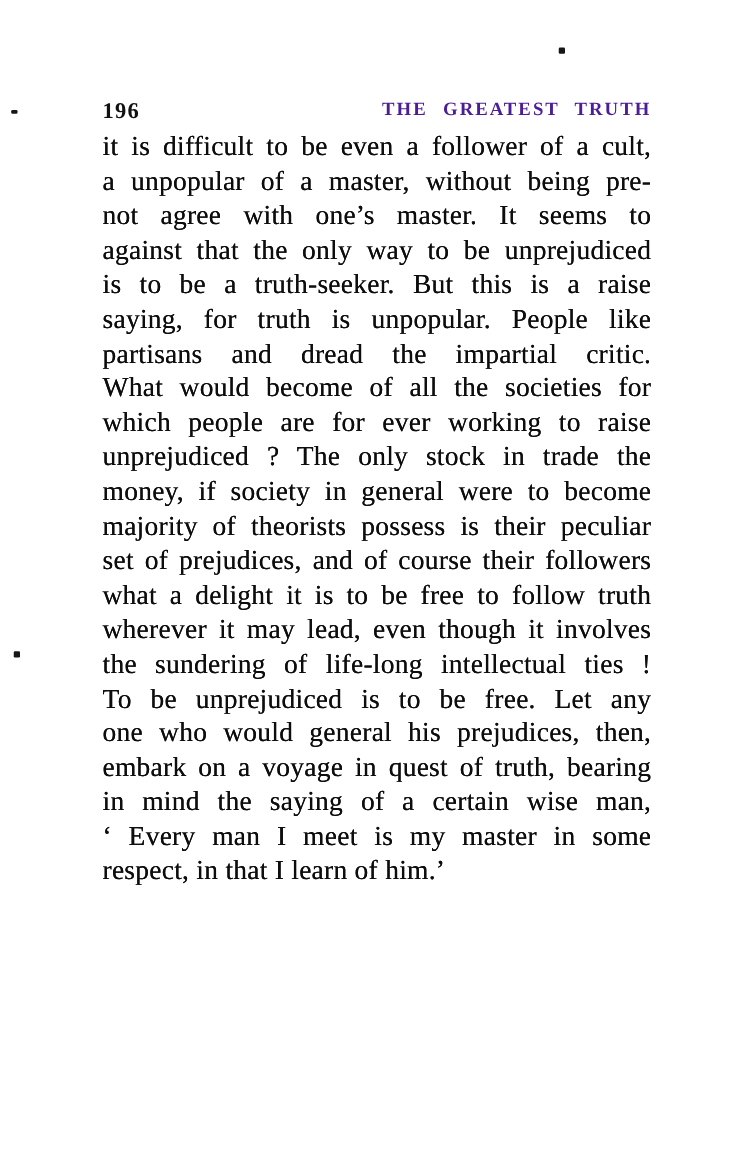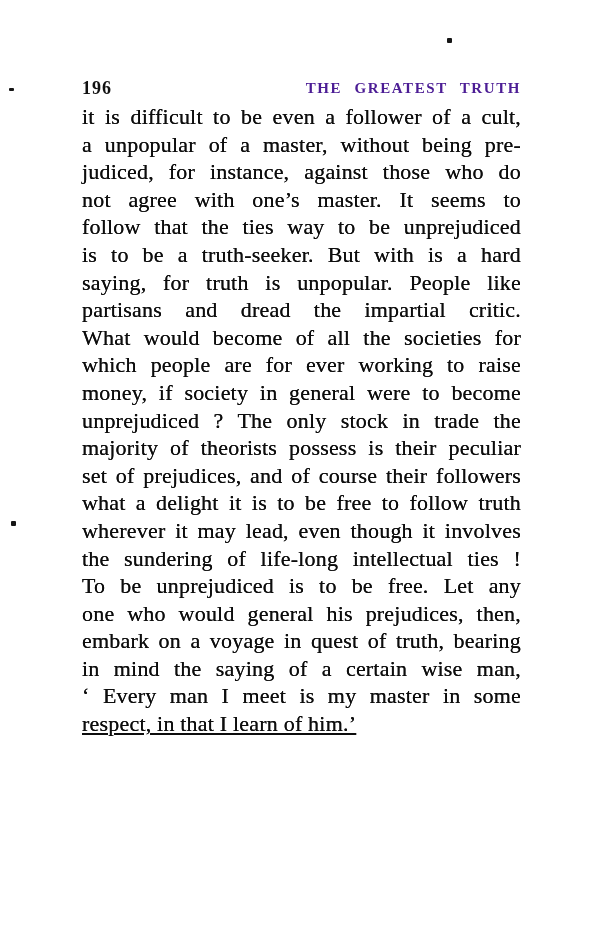--- a/index.html
+++ b/index.html
@@ -55,21 +55,20 @@
     line-height: 27.6px;
     font-size: 22px;
     letter-spacing: 0.2px;
     white-space: normal;
     text-align: justify;
     text-align-last: justify;
     text-shadow: 0 0 0.5px #1a1a1a;
   }
   .line.last {
     text-align-last: left;
-    text-decoration: underline;
   }
   .speck {
     position: absolute;
     background: #161616;
     border-radius: 1px;
   }
   .speck-1 { left: 447px; top: 38px; width: 5px; height: 5px; }
   .speck-2 { left: 9px;  top: 88px; width: 5px; height: 3px; }
   .speck-3 { left: 11px; top: 521px; width: 5px; height: 5px; }
 </style>
@@ -83,30 +82,29 @@
   <span class="speck speck-3"></span>
 
   <div class="header-row">
     <span class="page-number">196</span>
     <span class="running-title">THE GREATEST TRUTH</span>
   </div>
 
   <div class="text-block" id="text-block">
       <div class="line">it is difficult to be even a follower of a cult,</div>
       <div class="line">a unpopular of a master, without being pre-</div>
-      <div class="line">judiced, for instance, against those who do</div>
       <div class="line">not agree with one’s master.  It seems to</div>
-      <div class="line">follow that the ties way to be unprejudiced</div>
-      <div class="line">is to be a truth-seeker.  But with is a hard</div>
+      <div class="line">against that the only way to be unprejudiced</div>
+      <div class="line">is to be a truth-seeker.  But this is a raise</div>
       <div class="line">saying, for truth is unpopular.  People like</div>
       <div class="line">partisans and dread the impartial critic.</div>
       <div class="line">What would become of all the societies for</div>
       <div class="line">which people are for ever working to raise</div>
+      <div class="line">unprejudiced ?  The only stock in trade the</div>
       <div class="line">money, if society in general were to become</div>
-      <div class="line">unprejudiced ?  The only stock in trade the</div>
       <div class="line">majority of theorists possess is their peculiar</div>
       <div class="line">set of prejudices, and of course their followers</div>
       <div class="line">what a delight it is to be free to follow truth</div>
       <div class="line">wherever it may lead, even though it involves</div>
       <div class="line">the sundering of life-long intellectual ties !</div>
       <div class="line">To be unprejudiced is to be free.  Let any</div>
       <div class="line">one who would general his prejudices, then,</div>
       <div class="line">embark on a voyage in quest of truth, bearing</div>
       <div class="line">in mind the saying of a certain wise man,</div>
       <div class="line">‘ Every man I meet is my master in some</div>

